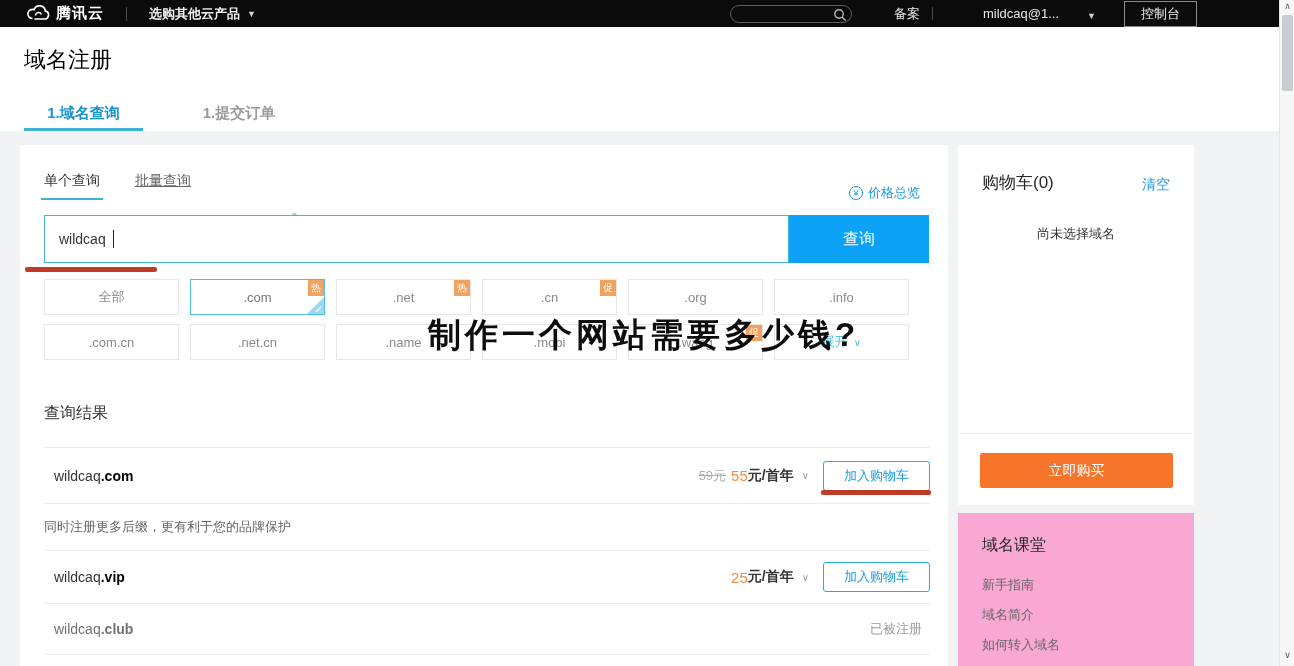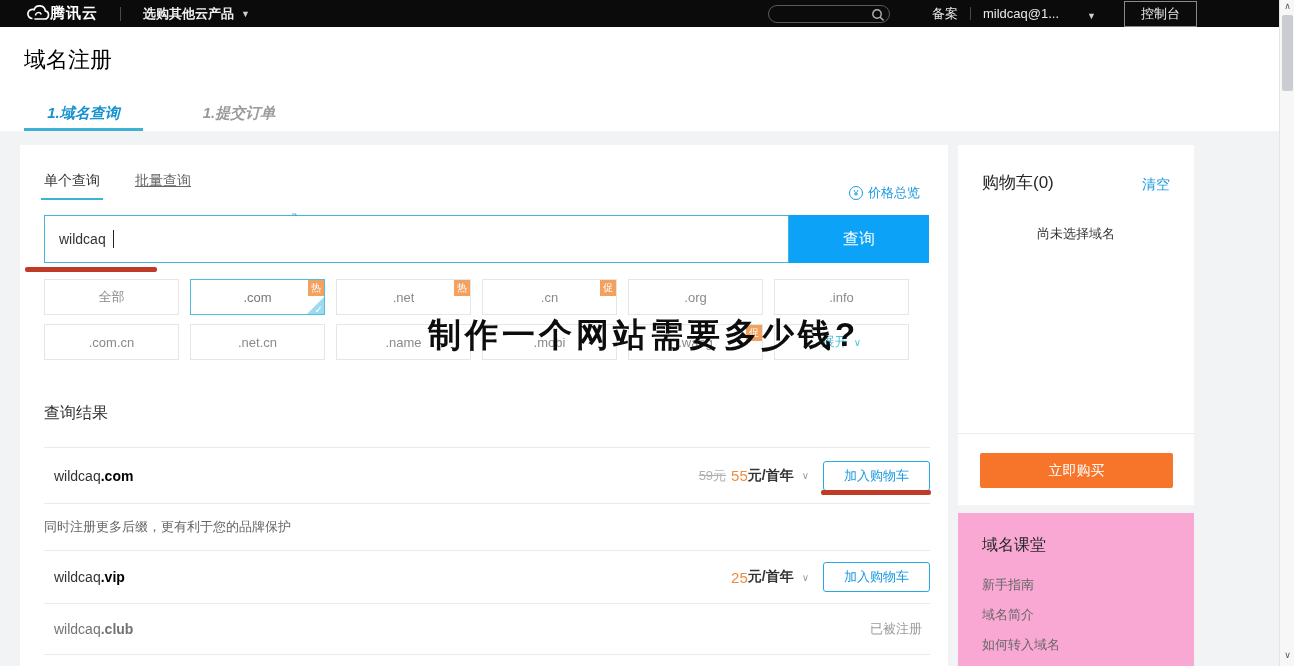--- a/index.html
+++ b/index.html
@@ -3,37 +3,37 @@
 <meta charset="utf-8">
 <style>
   * { margin:0; padding:0; box-sizing:border-box; }
   html,body { width:1294px; height:666px; overflow:hidden; }
   body { background:#f2f3f5; font-family:"Liberation Sans","DejaVu Sans",sans-serif; position:relative; }
 
   
   .topbar { position:absolute; left:0; top:0; width:1279px; height:27px; background:#0b0b0b;
             display:flex; align-items:center; color:#e8e8e8; }
   .brand { display:flex; align-items:center; margin-left:26px; cursor:pointer; }
-  .brand-text { font-size:15px; font-weight:bold; color:#fff; letter-spacing:1px; }
+  .brand-text { font-size:15px; font-weight:bold; color:#fff; margin-left:6px; letter-spacing:1px; }
   .tb-divider { width:1px; height:14px; background:#4a4a4a; margin:0 22px; }
   .tb-product { font-size:13px; font-weight:bold; color:#f0f0f0; display:flex; align-items:center; cursor:pointer; }
   .caret { font-size:9px; color:#cfcfcf; margin-left:7px; }
   .tb-spacer { flex:1; }
   .tb-search { width:122px; height:18px; border:1px solid #5a5a5a; border-radius:9px; position:relative; margin-right:42px; cursor:text; }
   .tb-search svg { position:absolute; right:4px; top:2px; }
   .tb-link { font-size:13px; color:#e8e8e8; cursor:pointer; }
   .tb-divider2 { width:1px; height:13px; background:#4a4a4a; margin:0 12px; }
-  .tb-account { font-size:13px; color:#e8e8e8; display:flex; align-items:flex-end; cursor:pointer; }
+  .tb-account { font-size:13px; color:#e8e8e8; display:flex; align-items:flex-end; cursor:pointer;margin-left:38px; }
   .tb-account .caret { margin-left:28px; }
   .tb-console { font-size:13px; color:#f0f0f0; border:1px solid #8a8a8a; padding:3px 16px; margin-left:28px; margin-right:82px; cursor:pointer; background:transparent; }
 
   
   .page-header { position:absolute; left:0; top:27px; width:1279px; height:104px; background:#fff; }
   .page-title { position:absolute; left:24px; top:18px; font-size:22px; color:#000; }
-  .step { position:absolute; top:68px; height:36px; font-size:15px; font-weight:bold; text-align:center; line-height:36px; cursor:pointer;font-style:italic; }
+  .step { position:absolute; top:68px; height:36px; font-size:15px; font-weight:bold; text-align:center; line-height:36px; cursor:pointer; }
   .step1 { left:24px; width:119px; color:#1792d0; border-bottom:3px solid #3db2d4; }
   .step2 { left:194px; width:90px; color:#9a9a9a; }
 
   
   .main-card { position:absolute; left:20px; top:145px; width:928px; height:521px; background:#fff; }
 
   .qtab { position:absolute; top:27px; font-size:14px; color:#333; cursor:pointer; }
   .qtab-single { left:24px; }
   .qtab-single:after { content:""; position:absolute; left:-3px; right:-3px; bottom:-10px; height:2px; background:#3db2d4; }
   .qtab-batch { left:115px; color:#666;text-decoration:underline; }

